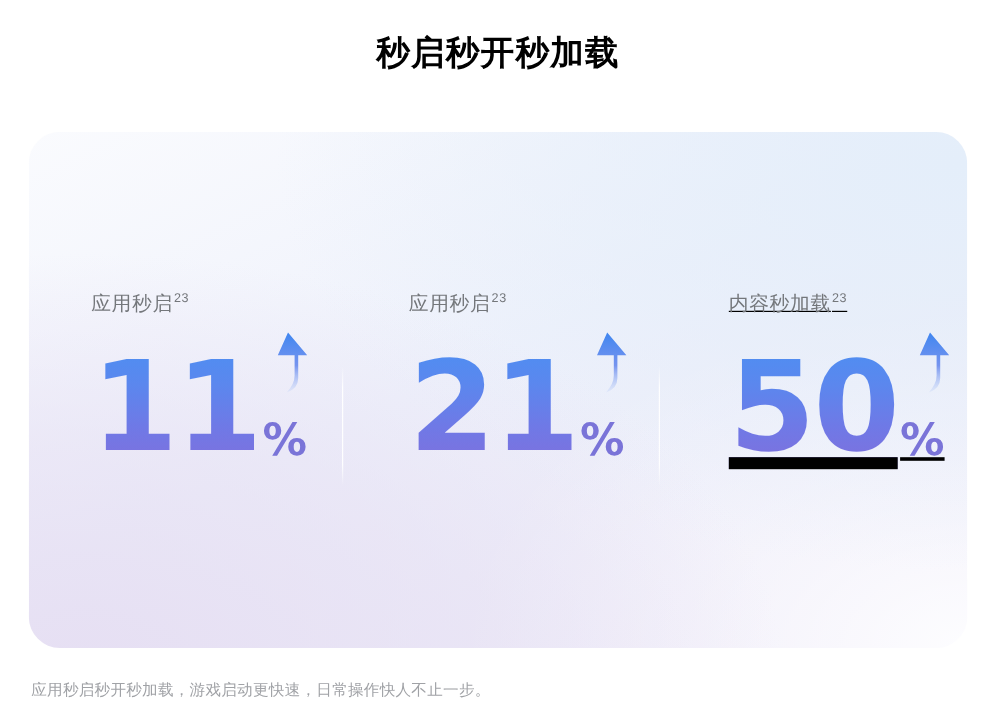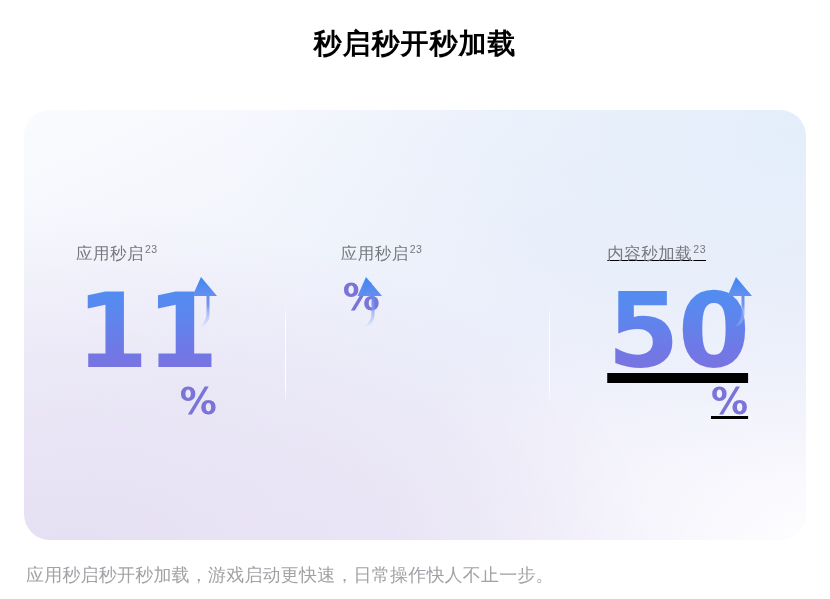--- a/index.html
+++ b/index.html
@@ -92,21 +92,20 @@
     color: #74777b;
     margin-left: 1px;
   }
 
   .metric-value {
     position: relative;
     margin-top: 16px;
     display: flex;
     align-items: flex-end;
     height: 112px;
-    flex-direction: column;
   }
 
   .metric-number {
     font-family: "DejaVu Sans", sans-serif;
     font-size: 104px;
     font-weight: bold;
     line-height: 104px;
     letter-spacing: -2px;
     background-image: linear-gradient(180deg, #4d8ff2 0%, #5b87ee 32%, #6f79e6 66%, #8070dd 100%);
     -webkit-background-clip: text;
@@ -133,21 +132,21 @@
     height: 54px;
   }
   .metric:nth-child(1) .arrow-icon { right: -4px; }
   .metric:nth-child(2) .arrow-icon { right: -6px; }
   .metric:nth-child(3) .arrow-icon { right: -8px; }
 
   .footnote {
     position: absolute;
     left: 26px;
     top: 566px;
-    font-size: 18px;
+    font-size: 13px;
     color: #a0a2a6;
     letter-spacing: 0.2px;
     line-height: 18px;
     white-space: nowrap;
   }
 </style>
 </head>
 <body>
 
 <div class="page-title">秒启秒开秒加载</div>
@@ -176,20 +175,21 @@
         </span>
       </div>
     </div>
 
     <div class="metric">
       <div class="divider"></div>
       <div class="metric-label">
         <span>应用秒启</span><span class="sup">23</span>
       </div>
       <div class="metric-value">
+        <span class="metric-number">21</span>
         <span class="metric-percent">%</span>
         <span class="arrow-icon">
           <svg viewBox="0 0 40 54" width="40" height="54" aria-hidden="true">
             <defs>
               <linearGradient id="ag2" x1="0" y1="0" x2="0" y2="1">
                 <stop offset="0%" stop-color="#3f86f0"></stop>
                 <stop offset="55%" stop-color="#6f8fee" stop-opacity="0.95"></stop>
                 <stop offset="100%" stop-color="#b9cdf7" stop-opacity="0.25"></stop>
               </linearGradient>
             </defs>

